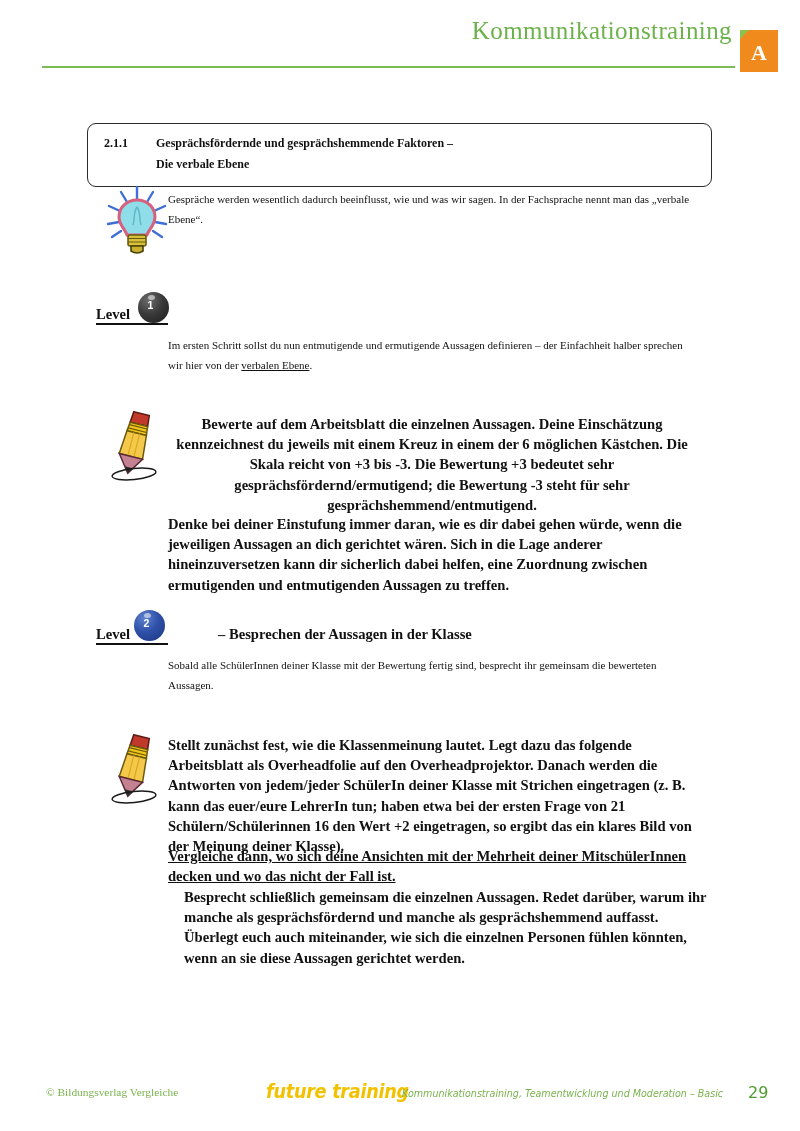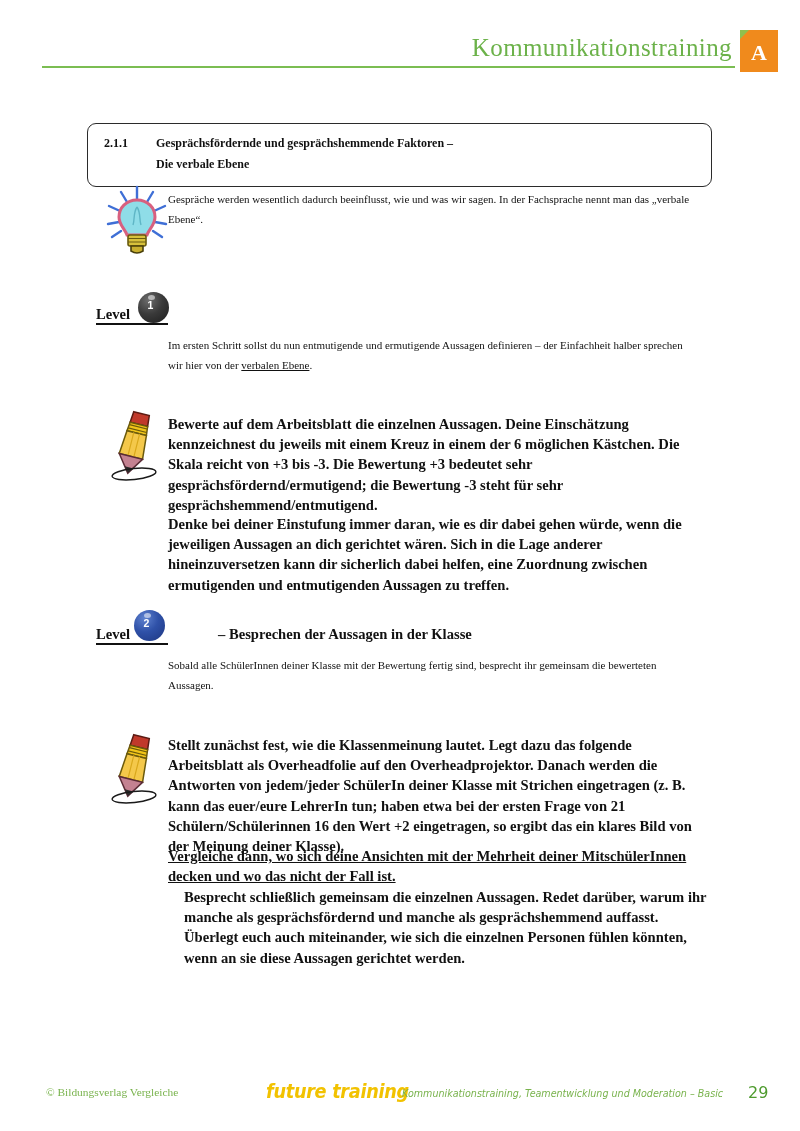--- a/index.html
+++ b/index.html
@@ -20,21 +20,21 @@
   .header {
     position: absolute;
     left: 0;
     top: 0;
     width: 800px;
     height: 92px;
   }
   .header-title {
     position: absolute;
     right: 68px;
-    top: 34px;
+    top: 17px;
     font-family: "Liberation Serif", serif;
     font-size: 25px;
     font-weight: normal;
     letter-spacing: 0.4px;
     color: #6cb24a;
     white-space: nowrap;
   }
   .header-rule {
     position: absolute;
     left: 42px;
@@ -324,21 +324,21 @@
       <path d="M21 14 L39 14 L40 23 L20 23 Z" fill="#f0c419" stroke="#6b5a0c" stroke-width="1.5"></path>
       <path d="M21 16.5 H39 M20.5 20 H39.5" stroke="#6b5a0c" stroke-width="1.1"></path>
       <path d="M20 23 L40 23 L42 47 L18 47 Z" fill="#f4c84a" stroke="#6b5a0c" stroke-width="1.5"></path>
       <path d="M27 23 L27 47 M33 23 L33 47" stroke="#d9a81c" stroke-width="1.2"></path>
       <path d="M18 47 L42 47 L31 64 Z" fill="#c48191" stroke="#5b2b36" stroke-width="1.5"></path>
       <path d="M26.5 58 L31 64 L35.5 58 Z" fill="#2b2b2b"></path>
     </g>
     <ellipse cx="30" cy="64" rx="22" ry="5.5" fill="none" stroke="#1a1a1a" stroke-width="1.4" transform="rotate(-6 30 64)"></ellipse>
   </svg>
 </div>
-<div class="block body-text bold" style="left:168px; top:414px; width:528px;">Bewerte auf dem Arbeitsblatt die einzelnen Aussagen. Deine Einschätzung kennzeichnest du jeweils mit einem Kreuz in einem der 6 möglichen Kästchen. Die Skala reicht von +3 bis -3. Die Bewertung +3 bedeutet sehr gesprächsfördernd/ermutigend; die Bewertung -3 steht für sehr gesprächshemmend/entmutigend.</div>
+<div class="block body-text bold" style="left:168px; top:414px; width:528px;text-align:center;">Bewerte auf dem Arbeitsblatt die einzelnen Aussagen. Deine Einschätzung kennzeichnest du jeweils mit einem Kreuz in einem der 6 möglichen Kästchen. Die Skala reicht von +3 bis -3. Die Bewertung +3 bedeutet sehr gesprächsfördernd/ermutigend; die Bewertung -3 steht für sehr gesprächshemmend/entmutigend.</div>
 <div class="block body-text bold" style="left:168px; top:514px; width:528px;">Denke bei deiner Einstufung immer daran, wie es dir dabei gehen würde, wenn die jeweiligen Aussagen an dich gerichtet wären. Sich in die Lage anderer hineinzuversetzen kann dir sicherlich dabei helfen, eine Zuordnung zwischen ermutigenden und entmutigenden Aussagen zu treffen.</div>
 
 <div class="level-head" style="left:96px; top:615px; width:520px;">
   <span class="level-word">Level</span>
   <span class="level-underline"></span>
   <span class="level-ball blue">
     <span class="gloss"></span>
     <span class="num">2</span>
   </span>
   <span class="level-rest l2">– Besprechen der Aussagen in der Klasse</span>

